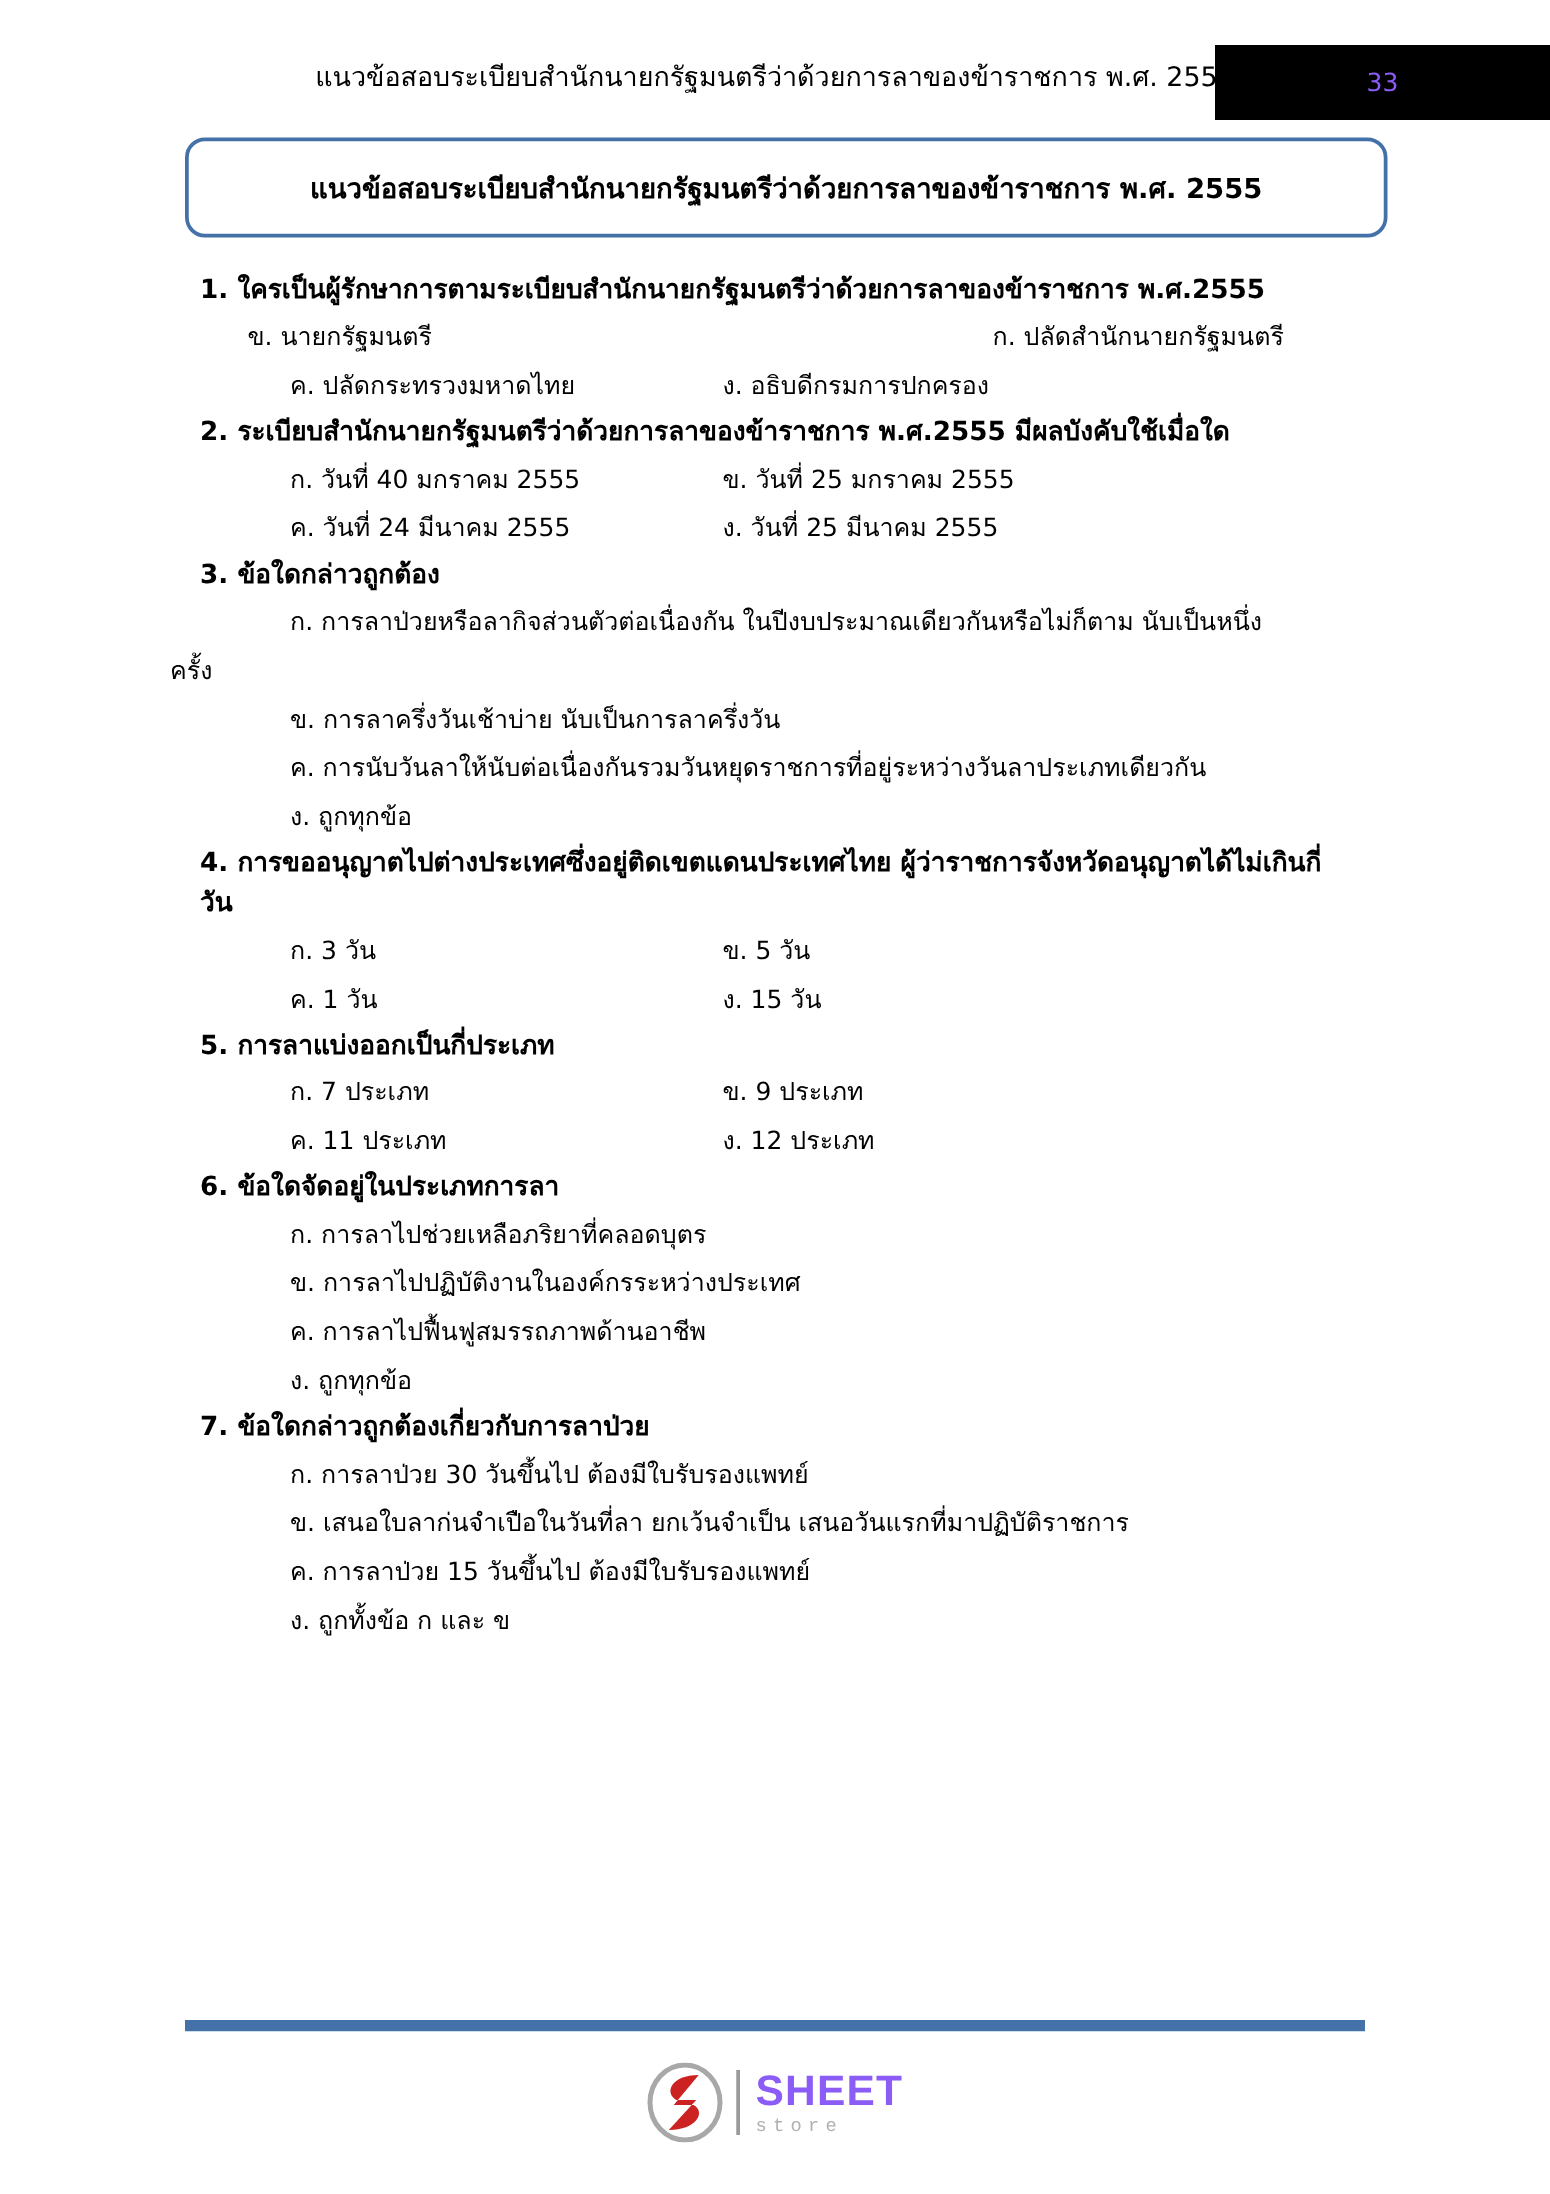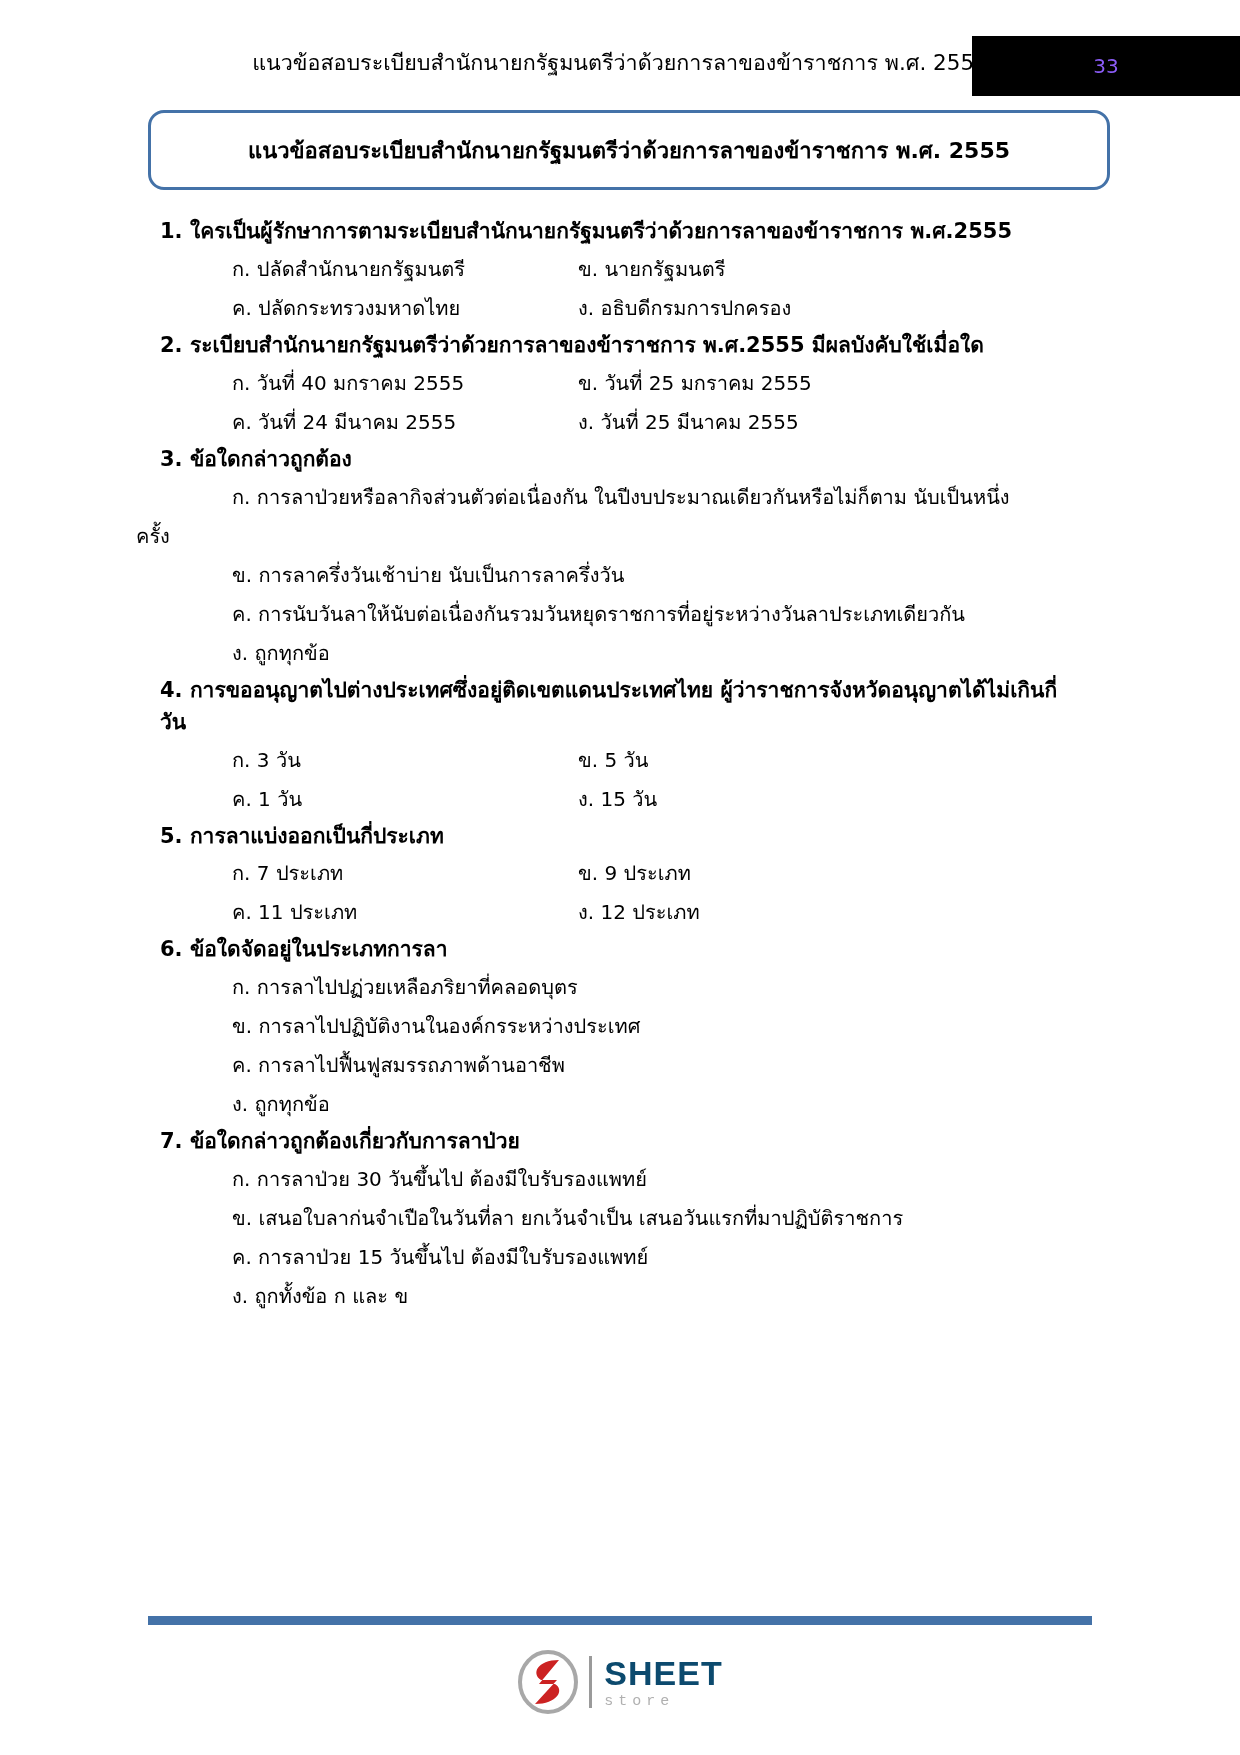--- a/index.html
+++ b/index.html
@@ -128,21 +128,21 @@
   .logo-words {
     display: flex;
     flex-direction: column;
     justify-content: center;
     line-height: 1;
   }
   .logo-sheet {
     font-family: "Liberation Sans", sans-serif;
     font-weight: bold;
     font-size: 34px;
-    color: #0c4a6e;
+    color: #8b5cf6;
     letter-spacing: 1px;
   }
   .logo-store {
     font-family: Liberation Mono, monospace;
     font-size: 15px;
     color: #b0b0b0;
     letter-spacing: 5px;
     margin-top: 4px;
   }
 </style>
@@ -159,22 +159,22 @@
 <div class="title-banner">
   <div class="title-banner-text">แนวข้อสอบระเบียบสำนักนายกรัฐมนตรีว่าด้วยการลาของข้าราชการ พ.ศ. 2555</div>
 </div>
 
 <div class="content">
 
   <div class="question">
     <p class="question-text">1. ใครเป็นผู้รักษาการตามระเบียบสำนักนายกรัฐมนตรีว่าด้วยการลาของข้าราชการ  พ.ศ.2555</p>
     <div class="options">
       <div class="opt-row">
+        <div class="opt-col col-b">ข. นายกรัฐมนตรี</div>
         <div class="opt-col col-a">ก. ปลัดสำนักนายกรัฐมนตรี</div>
-        <div class="opt-col col-b">ข. นายกรัฐมนตรี</div>
       </div>
       <div class="opt-row">
         <div class="opt-col col-a">ค. ปลัดกระทรวงมหาดไทย</div>
         <div class="opt-col col-b">ง. อธิบดีกรมการปกครอง</div>
       </div>
     </div>
   </div>
 
   <div class="question">
     <p class="question-text">2. ระเบียบสำนักนายกรัฐมนตรีว่าด้วยการลาของข้าราชการ  พ.ศ.2555 มีผลบังคับใช้เมื่อใด</p>
@@ -226,21 +226,21 @@
       <div class="opt-row">
         <div class="opt-col col-a">ค.  11 ประเภท</div>
         <div class="opt-col col-b">ง. 12 ประเภท</div>
       </div>
     </div>
   </div>
 
   <div class="question">
     <p class="question-text">6. ข้อใดจัดอยู่ในประเภทการลา</p>
     <div class="options">
-      <div class="opt-single">ก. การลาไปปฏ่วยเหลือภริยาที่คลอดบุตร</div>
+      <div class="opt-single">ก. การลาไปช่วยเหลือภริยาที่คลอดบุตร</div>
       <div class="opt-single">ข. การลาไปปฏิบัติงานในองค์กรระหว่างประเทศ</div>
       <div class="opt-single">ค. การลาไปฟื้นฟูสมรรถภาพด้านอาชีพ</div>
       <div class="opt-single">ง. ถูกทุกข้อ</div>
     </div>
   </div>
 
   <div class="question">
     <p class="question-text">7. ข้อใดกล่าวถูกต้องเกี่ยวกับการลาป่วย</p>
     <div class="options">
       <div class="opt-single">ก. การลาป่วย 30 วันขึ้นไป ต้องมีใบรับรองแพทย์</div>

